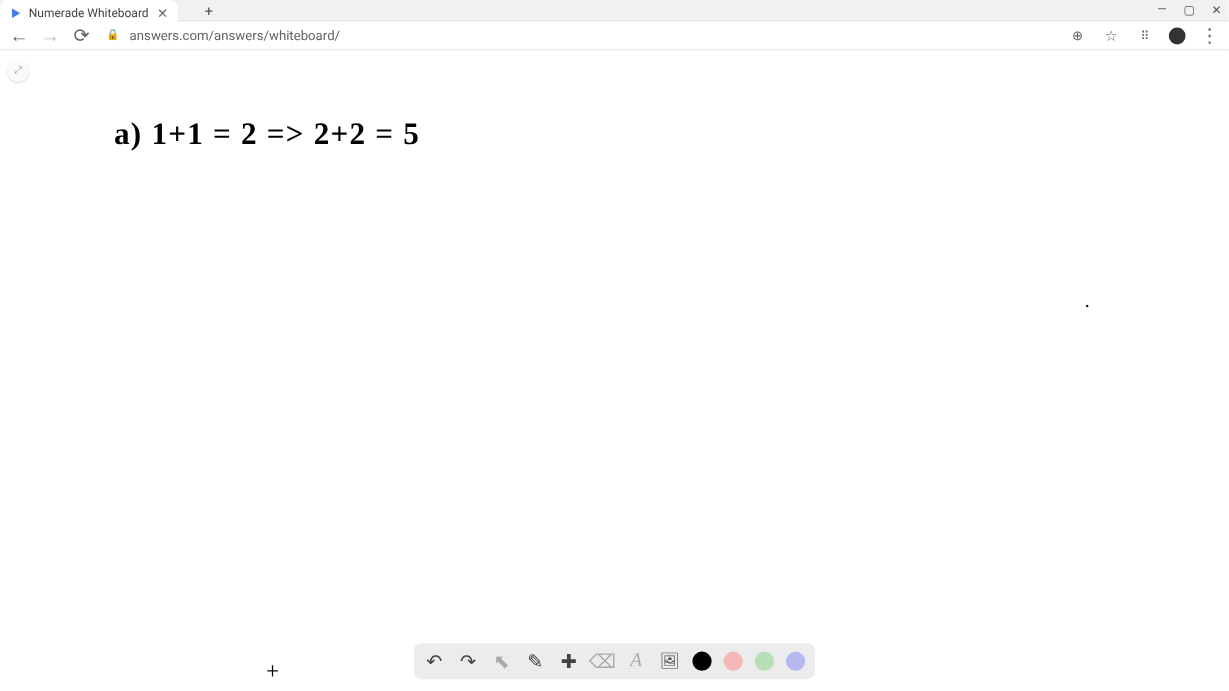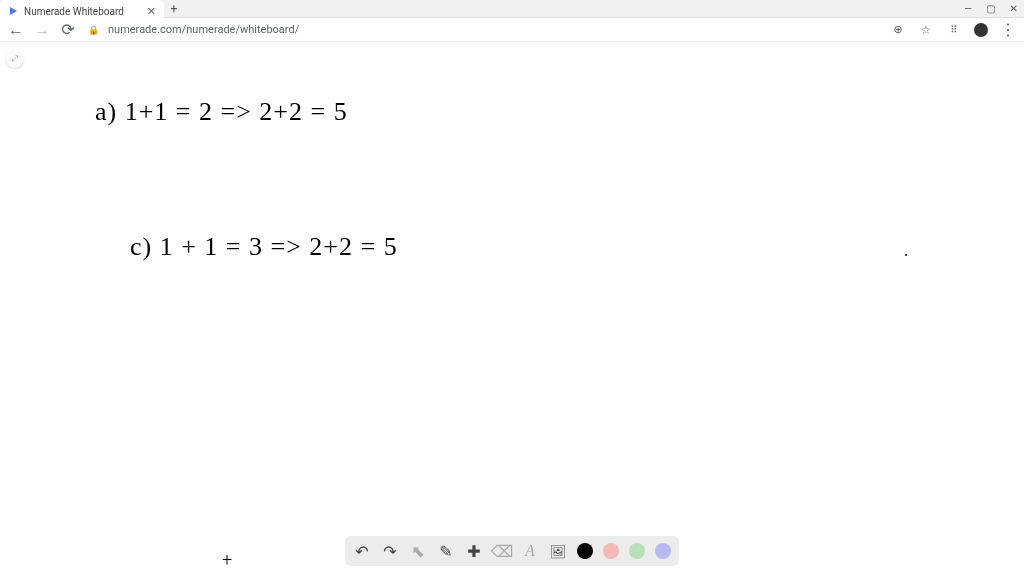--- a/index.html
+++ b/index.html
@@ -37,21 +37,21 @@
       left: 0;
       height: 18px;
       background: #fff;
       border-radius: 6px 6px 0 0;
       display: flex;
       align-items: center;
       padding: 11px 8px;
       font-size: 10px;
       color: #444;
       gap: 6px;
-      width: 164px;
+      width: 148px;
     }
     .tab-favicon {
       width: 10px;
       height: 10px;
       display: inline-flex;
       align-items: center;
       justify-content: center;
     }
     .tab-title { flex: 1; white-space: nowrap; overflow: hidden; text-overflow: ellipsis; }
     .tab-close { font-size: 11px; color: #666; cursor: pointer; }
@@ -128,21 +128,21 @@
       justify-content: center;
       font-size: 8px;
       color: #999;
       cursor: pointer;
     }
     .handwriting {
       position: absolute;
       font-family: "Comic Sans MS", "Segoe Script", cursive;
       font-size: 26px;
       color: #000;
-      font-weight: 400;
+      font-weight: 700;
       letter-spacing: 1px;
       white-space: nowrap;
     }
     .hw-a { top: 55px; left: 95px; }
     .hw-b { top: 120px; left: 110px; }
     .hw-c { top: 190px; left: 130px; }
     .hw-d { top: 255px; left: 130px; }
     .dot-mark {
       position: absolute;
       top: 212px;
@@ -216,38 +216,37 @@
   </div>
   <div class="new-tab">+</div>
 </div>
 
 <div class="address-bar">
   <span class="nav-icon">←</span>
   <span class="nav-icon disabled">→</span>
   <span class="nav-icon">⟳</span>
   <div class="url-area">
     <span class="nav-icon" style="font-size:9px;">🔒</span>
-    <span class="url-text">numerade.com/numerade/whiteboard/</span>
+    <span class="url-text">answers.com/answers/whiteboard/</span>
   </div>
   <div class="right-icons">
     <span class="nav-icon" style="font-size:11px;">⊕</span>
     <span class="nav-icon" style="font-size:12px;">☆</span>
     <span class="nav-icon" style="font-size:10px;">⠿</span>
     <span class="avatar"></span>
     <span class="nav-icon">⋮</span>
   </div>
 </div>
 
 <div class="whiteboard">
   <div class="expand-badge">
     <span>⤢</span>
   </div>
 
   <div class="handwriting hw-a">a)  1+1 = 2  =&gt;   2+2 = 5</div>
-  <div class="handwriting hw-c">c)   1 + 1 = 3  =&gt;  2+2 = 5</div>
 
   <div class="dot-mark"></div>
   <div class="plus-cursor">+</div>
 
   <div class="toolbar">
     <span class="tool">↶</span>
     <span class="tool">↷</span>
     <span class="tool dim">⬉</span>
     <span class="tool">✎</span>
     <span class="tool">✚</span>

